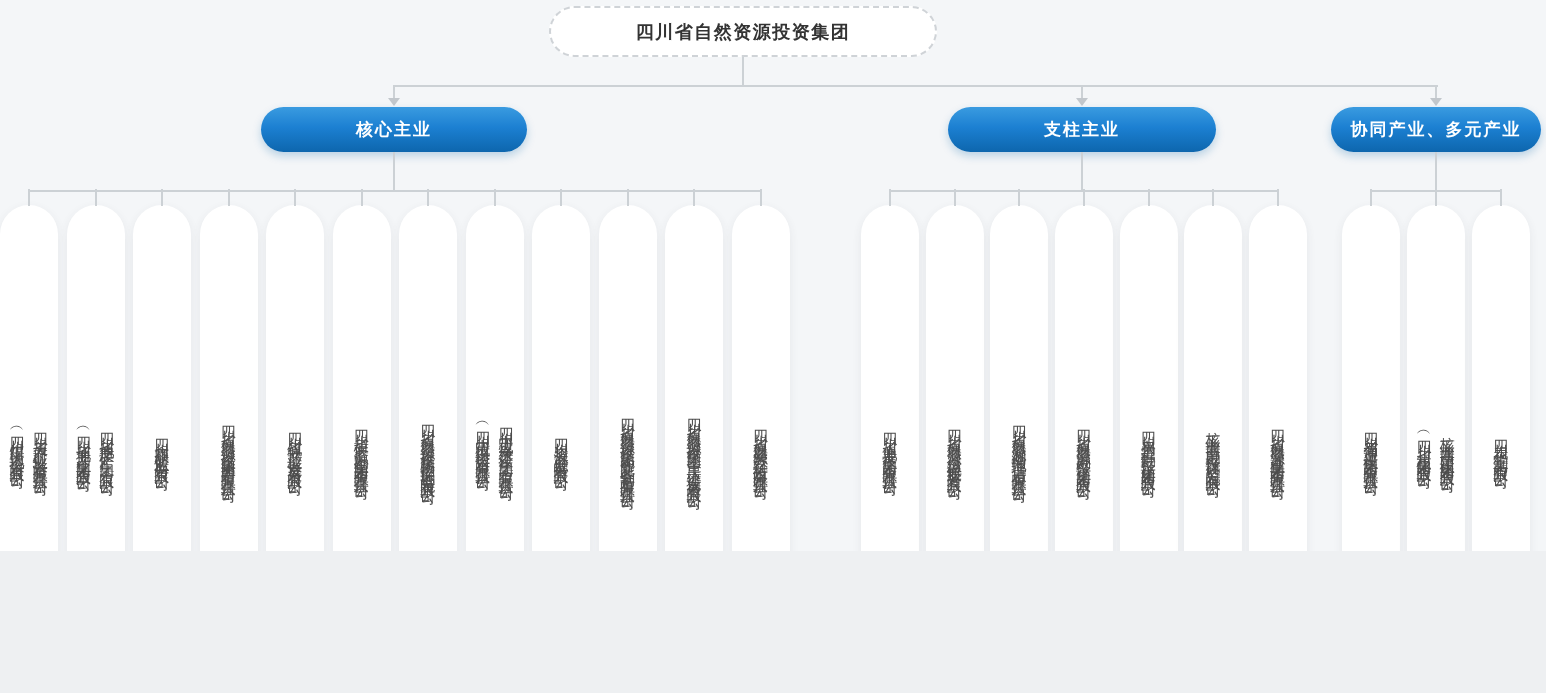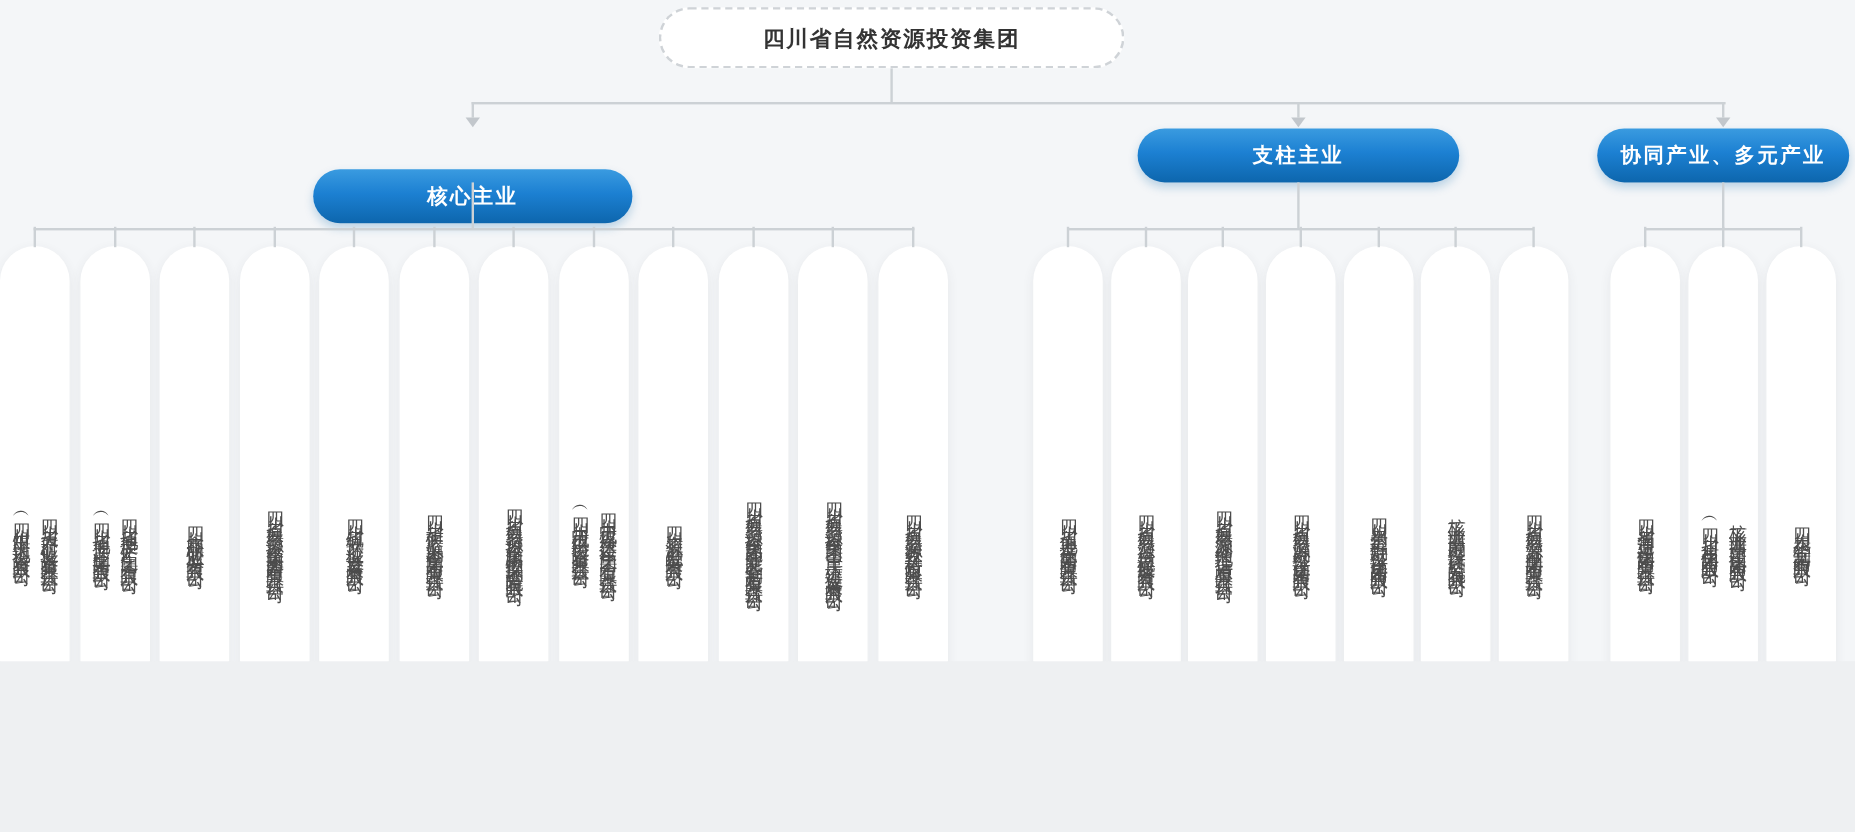--- a/index.html
+++ b/index.html
@@ -40,21 +40,21 @@
   }
   
   .cat{
     position:absolute;top:107px;height:45px;
     border-radius:23px;
     background:linear-gradient(180deg,#3a9be0 0%,#1c80d2 45%,#0d66ad 100%);
     box-shadow:0 4px 8px rgba(13,102,173,0.25);
     display:flex;align-items:center;justify-content:center;
     color:#ffffff;font-size:17px;font-weight:bold;letter-spacing:2px;
   }
-  .cat-core{left:261px;width:266px;margin-top:34px;}
+  .cat-core{left:261px;width:266px;}
   .cat-pillar{left:948px;width:268px;}
   .cat-multi{left:1331px;width:210px;}
   
   .pill-row{
     position:absolute;top:205px;height:485px;
     display:flex;justify-content:space-between;
   }
   .row-l{left:0px;width:790px;}
   .row-m{left:861px;width:446px;}
   .row-r{left:1342px;width:188px;}

